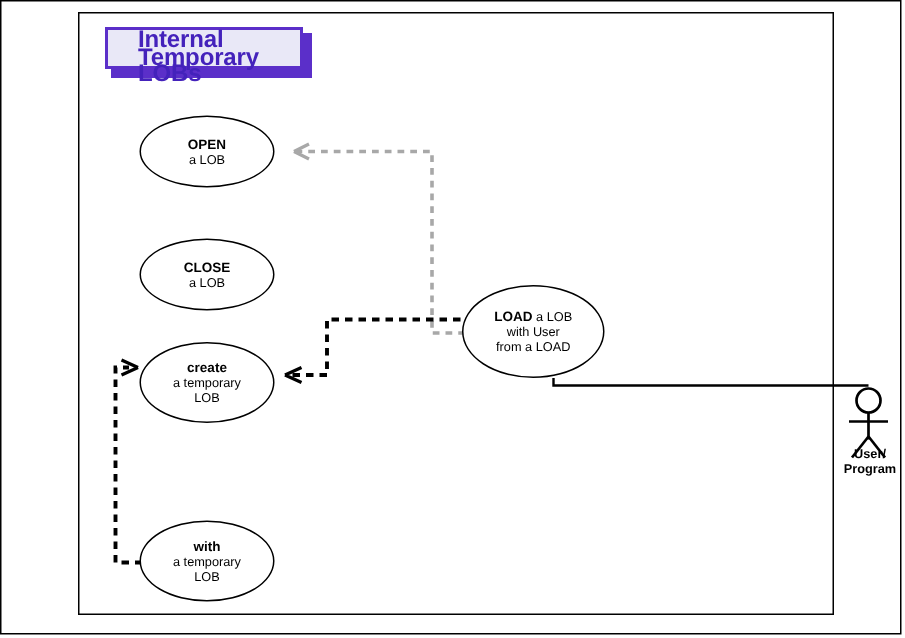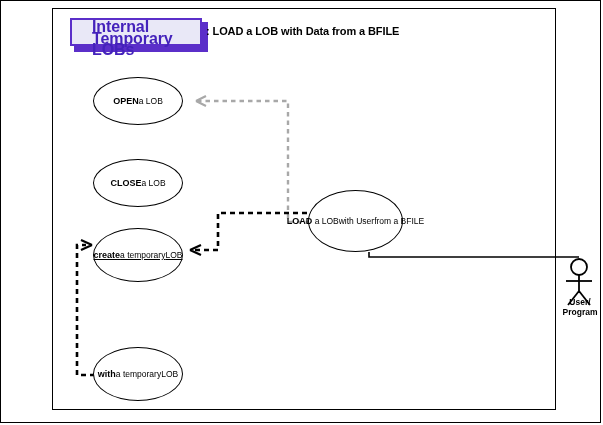--- a/index.html
+++ b/index.html
@@ -86,21 +86,21 @@
     letter-spacing: -0.1px;
   }
 
   
   .usecase {
     position: absolute;
     border: 1.6px solid #000000;
     border-radius: 50%;
     background: #ffffff;
     display: flex;
-    flex-direction: row;
+    flex-direction: column;
     align-items: center;
     justify-content: center;
     box-sizing: border-box;
     text-align: center;
   }
   .usecase .line {
     font-size: 8.5px;
     line-height: 10px;
     color: #000000;
     white-space: nowrap;
@@ -111,21 +111,21 @@
   }
   .usecase .line.mixed {
     font-size: 8.5px;
   }
   .usecase .line.mixed b {
     font-size: 9px;
   }
 
   #uc-open   { left: 93px;  top: 77px;  width: 90px; height: 48px; }
   #uc-close  { left: 93px;  top: 159px; width: 90px; height: 48px; }
-  #uc-create { left: 93px;  top: 228px; width: 90px; height: 54px; text-decoration: underline; }
+  #uc-create { left: 93px;  top: 228px; width: 90px; height: 54px; }
   #uc-free   { left: 93px;  top: 347px; width: 90px; height: 54px; }
   #uc-load   { left: 308px; top: 190px; width: 95px; height: 62px; }
 
   
   #connectors {
     position: absolute;
     left: 0;
     top: 0;
     width: 603px;
     height: 425px;
@@ -150,21 +150,20 @@
 
   <div id="page-border"></div>
   <div id="diagram-frame"></div>
 
   <div id="title-badge">
     <div class="shadow"></div>
     <div class="box"></div>
     <div class="label">Internal Temporary LOBs</div>
   </div>
 
-  <div id="header-text">: LOAD a LOB with Data from a BFILE</div>
 
   <svg id="connectors" viewBox="0 0 603 425" width="603" height="425">
 
     <g>
       <path d="M 327 222 L 288 222 L 288 101 L 196 101" fill="none" stroke="#a8a8a8" stroke-width="2.4" stroke-dasharray="4.5,4"></path>
       <path d="M 196 101 L 206 96 M 196 101 L 206 106" fill="none" stroke="#a8a8a8" stroke-width="2.2"></path>
     </g>
 
     <g>
       <path d="M 325 213 L 218 213 L 218 250 L 193 250" fill="none" stroke="#000000" stroke-width="2.6" stroke-dasharray="5,4"></path>
@@ -207,21 +206,21 @@
 
   <div class="usecase" id="uc-free">
     <div class="line strong">with</div>
     <div class="line">a temporary</div>
     <div class="line">LOB</div>
   </div>
 
   <div class="usecase" id="uc-load">
     <div class="line mixed"><b>LOAD</b><span> a LOB</span></div>
     <div class="line">with User</div>
-    <div class="line">from a BFILE</div>
+    <div class="line">from a LOAD</div>
   </div>
 
   <div id="actor-label">
     <div>User/</div>
     <div>Program</div>
   </div>
 
 </div>
 
 </body></html>

